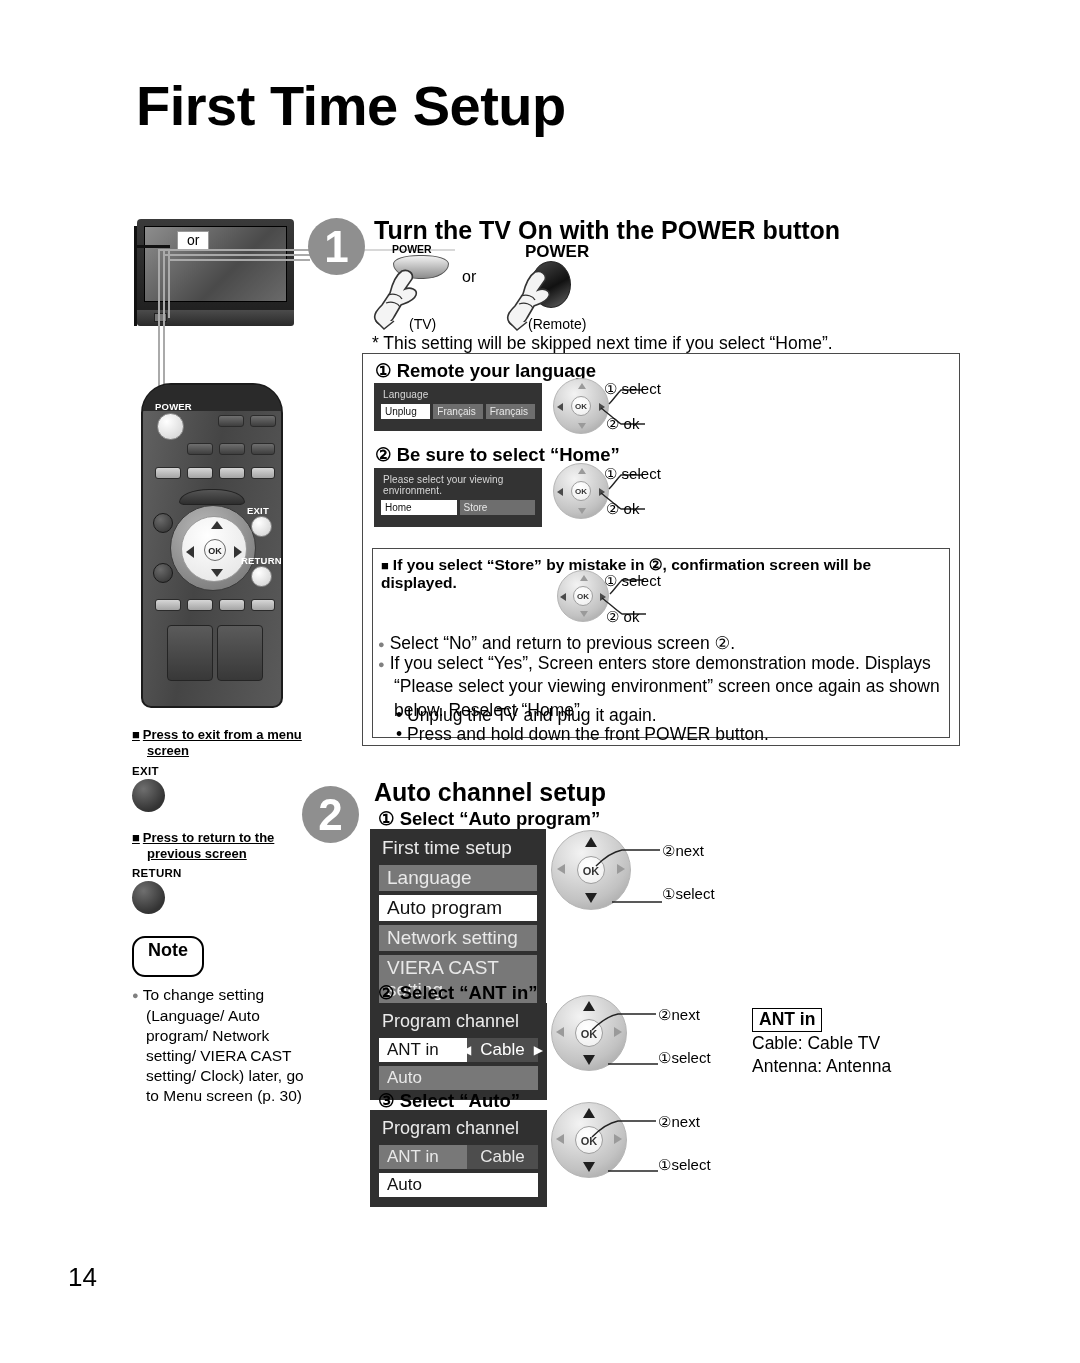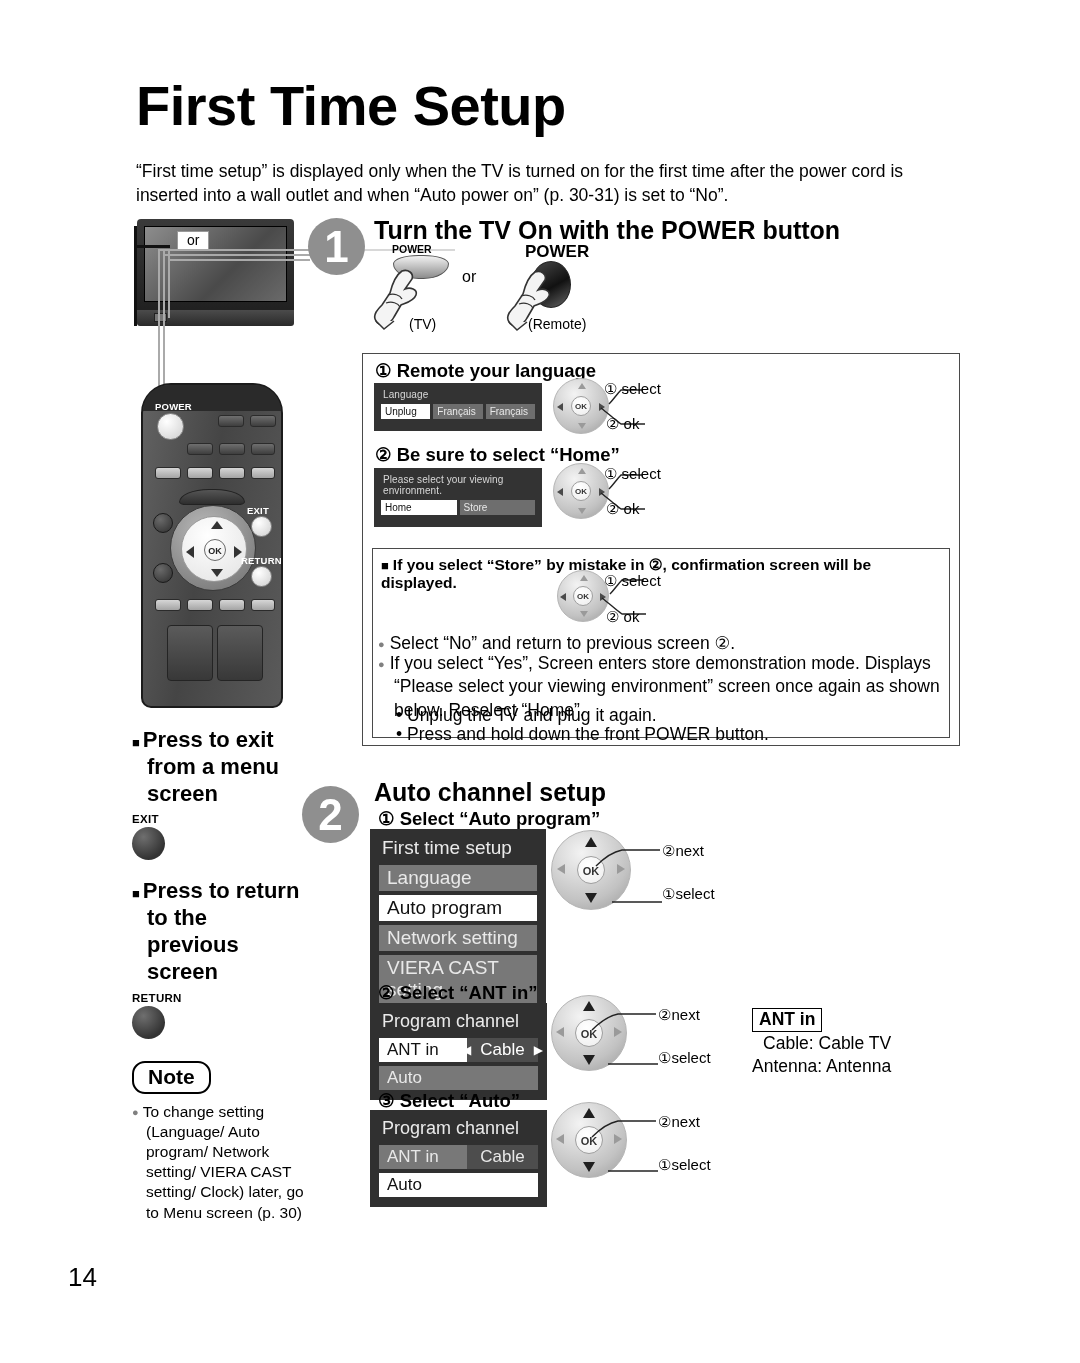--- a/index.html
+++ b/index.html
@@ -131,33 +131,33 @@
   }
   .rbig {
     position: absolute; width: 46px; height: 56px;
     background: linear-gradient(#5b5b5b,#383838);
     border: 1px solid #242424; border-radius: 4px;
   }
 
   
   .lcol { position: absolute; left: 132px; top: 727px; width: 172px; }
   .sq-head {
-    font-size: 22px; font-weight: bold; line-height: 1.22;
-    text-indent: -15px; padding-left: 15px;
+    font-size: 13px; font-weight: bold; line-height: 1.22;
+    text-indent: -15px; padding-left: 15px; text-decoration: underline;
   }
   .sq-head::before { content: "\25A0"; font-size: 13px; margin-right: 3px; }
   .btn-cap { font-size: 11.5px; font-weight: bold; letter-spacing: .3px; margin-top: 6px; }
   .dark-dot {
     width: 33px; height: 33px; border-radius: 50%;
     background: radial-gradient(circle at 35% 30%, #6f6f6f, #333 70%);
     margin-top: 2px;
   }
   .note-pill {
     display: inline-block; border: 2px solid #000; border-radius: 13px;
-    padding: 2px 14px 3px 14px; font-size: 21px; font-weight: bold;
+    padding: 2px 14px 14px 14px; font-size: 18px; font-weight: bold;
     margin-top: 22px;
   }
   .note-body {
     margin-top: 8px; font-size: 15.5px; line-height: 1.3;
     text-indent: -14px; padding-left: 14px;
   }
   .note-body::before {
     content: "\25CF"; color: #808080; font-size: 11px; margin-right: 4px;
     vertical-align: 1px;
   }
@@ -263,36 +263,35 @@
 
   .sub-step { position: absolute; font-size: 18.5px; font-weight: bold; }
   .warn-head { position: absolute; font-size: 15.5px; font-weight: bold; }
   .warn-head::before { content: "\25A0"; font-size: 13px; margin-right: 4px; }
 
   .antbox { position: absolute; }
   .antbox .ttl {
     display: inline-block; border: 1.5px solid #000; padding: 0 6px 1px 6px;
     font-size: 17.5px; font-weight: bold;
   }
-  .antbox .ln { font-size: 17.5px; line-height: 1.32; text-align: right; }
+  .antbox .ln { font-size: 17.5px; line-height: 1.32; }
 
   .pagenum {
     position: absolute; left: 68px; top: 1262px;
     font-size: 26px;
   }
 
   .tri { position: absolute; width: 0; height: 0; }
 </style>
 </head>
 <body>
 
 <div class="page">
 
   <div class="title">First Time Setup</div>
-  <div class="intro">“First time setup” is displayed only when the TV is turned on for the first time after the power cord is inserted into a wall outlet and when “Auto power on” (p. 30-31) is set to “No”.</div>
 
   <div class="rail-line"></div>
 
   <div class="tv">
     <div class="tv-screen">
       <div class="tv-leadline"></div>
       <div class="tv-or">or</div>
     </div>
   </div>
   <div class="tv-base"></div>
@@ -384,20 +383,21 @@
   <div class="powcap" style="left:525px; top:242px; font-size:17px;">POWER</div>
   <div class="remote-dot" style="left:531px; top:261px;"></div>
   <svg style="position:absolute; left:505px; top:266px;" width="66" height="68" viewBox="0 0 66 68">
     <path d="M30 6 C36 4 42 8 40 14 L33 24 C38 22 46 24 44 30 C42 36 34 38 29 40 L22 52 C18 60 8 62 4 56 C0 50 6 44 10 40 L18 28 C20 20 24 10 30 6 Z" fill="#f4f4f4" stroke="#333" stroke-width="1.6"></path>
     <path d="M16 30 C22 28 28 30 30 34" fill="none" stroke="#333" stroke-width="1.3"></path>
     <path d="M14 38 C20 36 26 38 28 42" fill="none" stroke="#333" stroke-width="1.3"></path>
     <path d="M4 56 L12 64 L22 56" fill="#f4f4f4" stroke="#333" stroke-width="1.5"></path>
   </svg>
   <div class="plain" style="left:528px; top:315px; font-size:14px;">(Remote)</div>
 
+  <div class="plain" style="left:372px; top:332px;">* This setting will be skipped next time if you select “Home”.</div>
 
   <div class="outline-box" style="left:362px; top:353px; width:598px; height:393px;"></div>
 
   <div class="sub-step" style="left:375px; top:360px;">① Remote your language</div>
   <div class="osd" style="left:374px; top:383px; width:168px;">
     <div class="osd-title">Language</div>
     <div class="osd-row">
       <div class="osd-item sel">Unplug</div>
       <div class="osd-item">Français</div>
       <div class="osd-item">Français</div>

